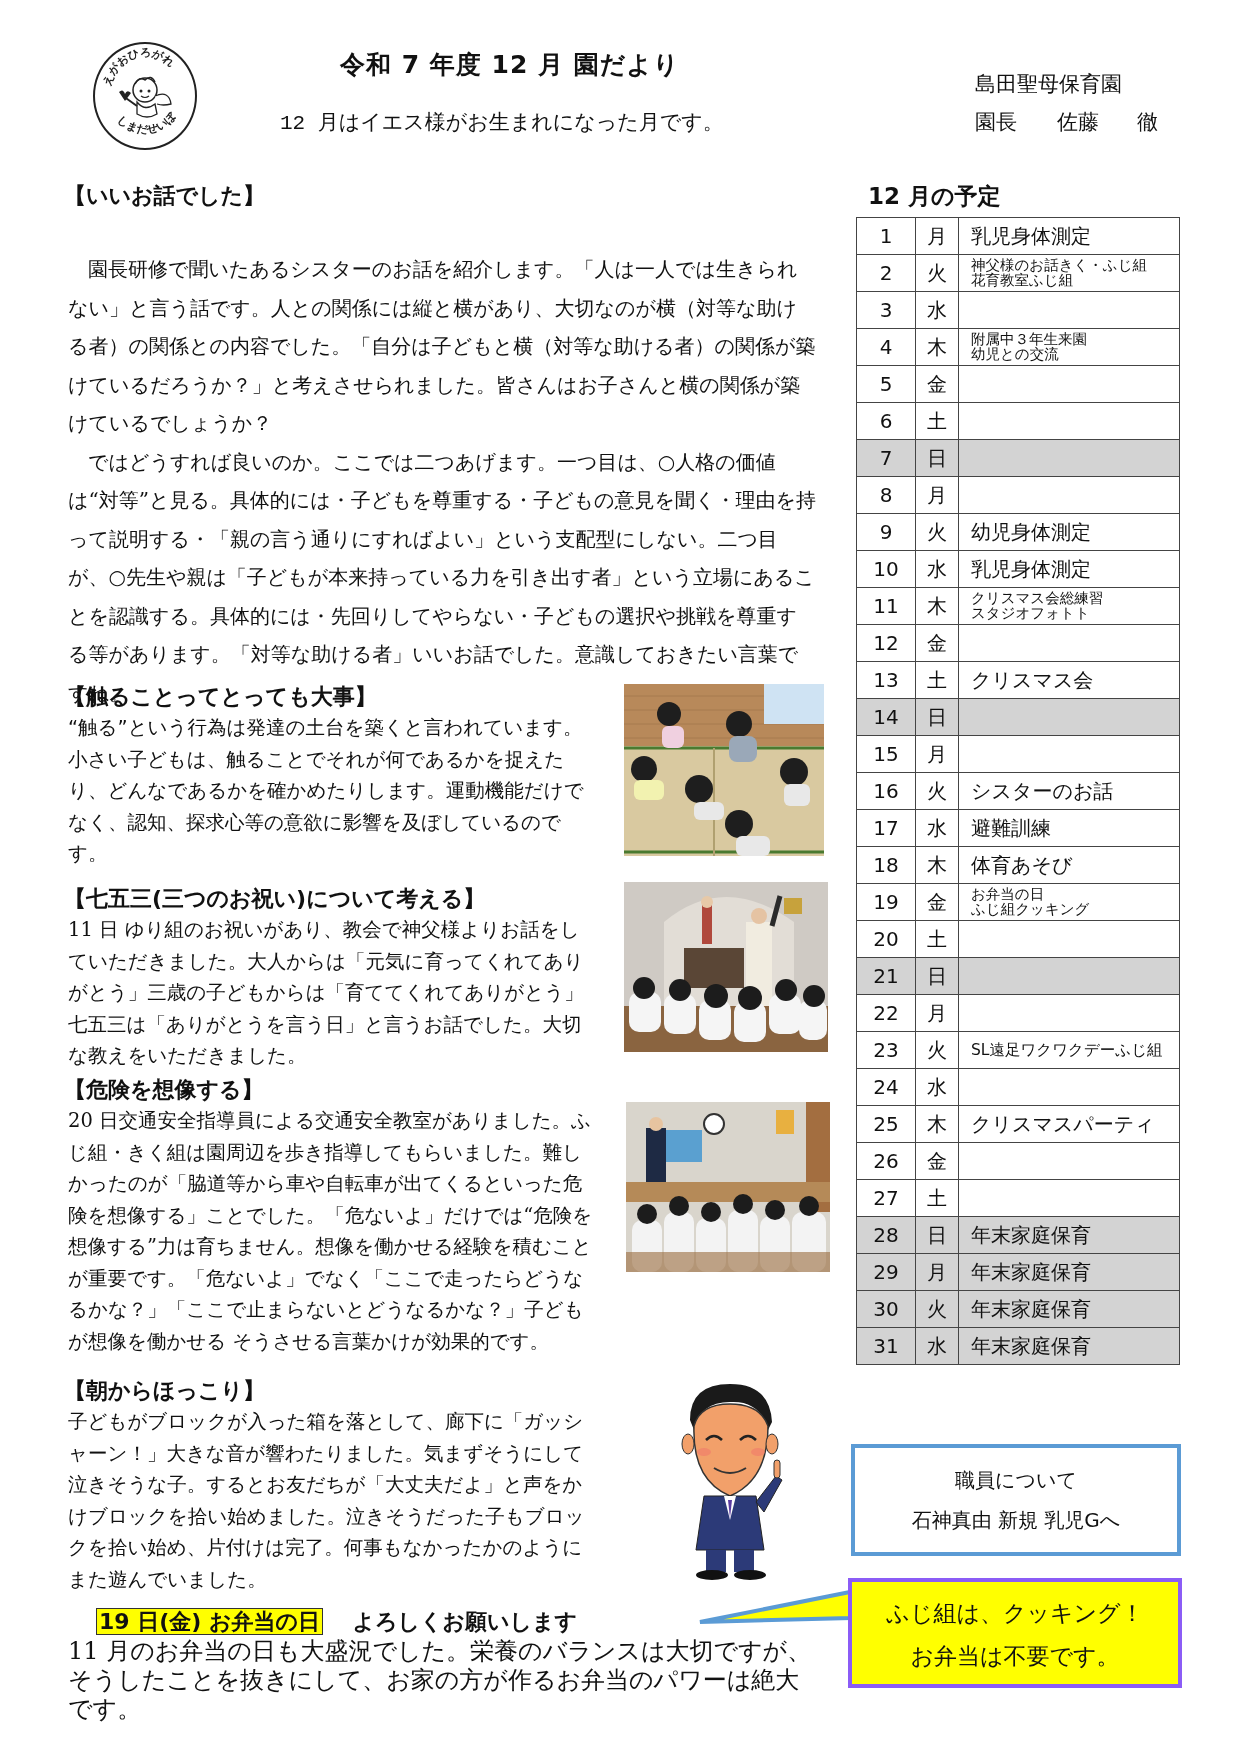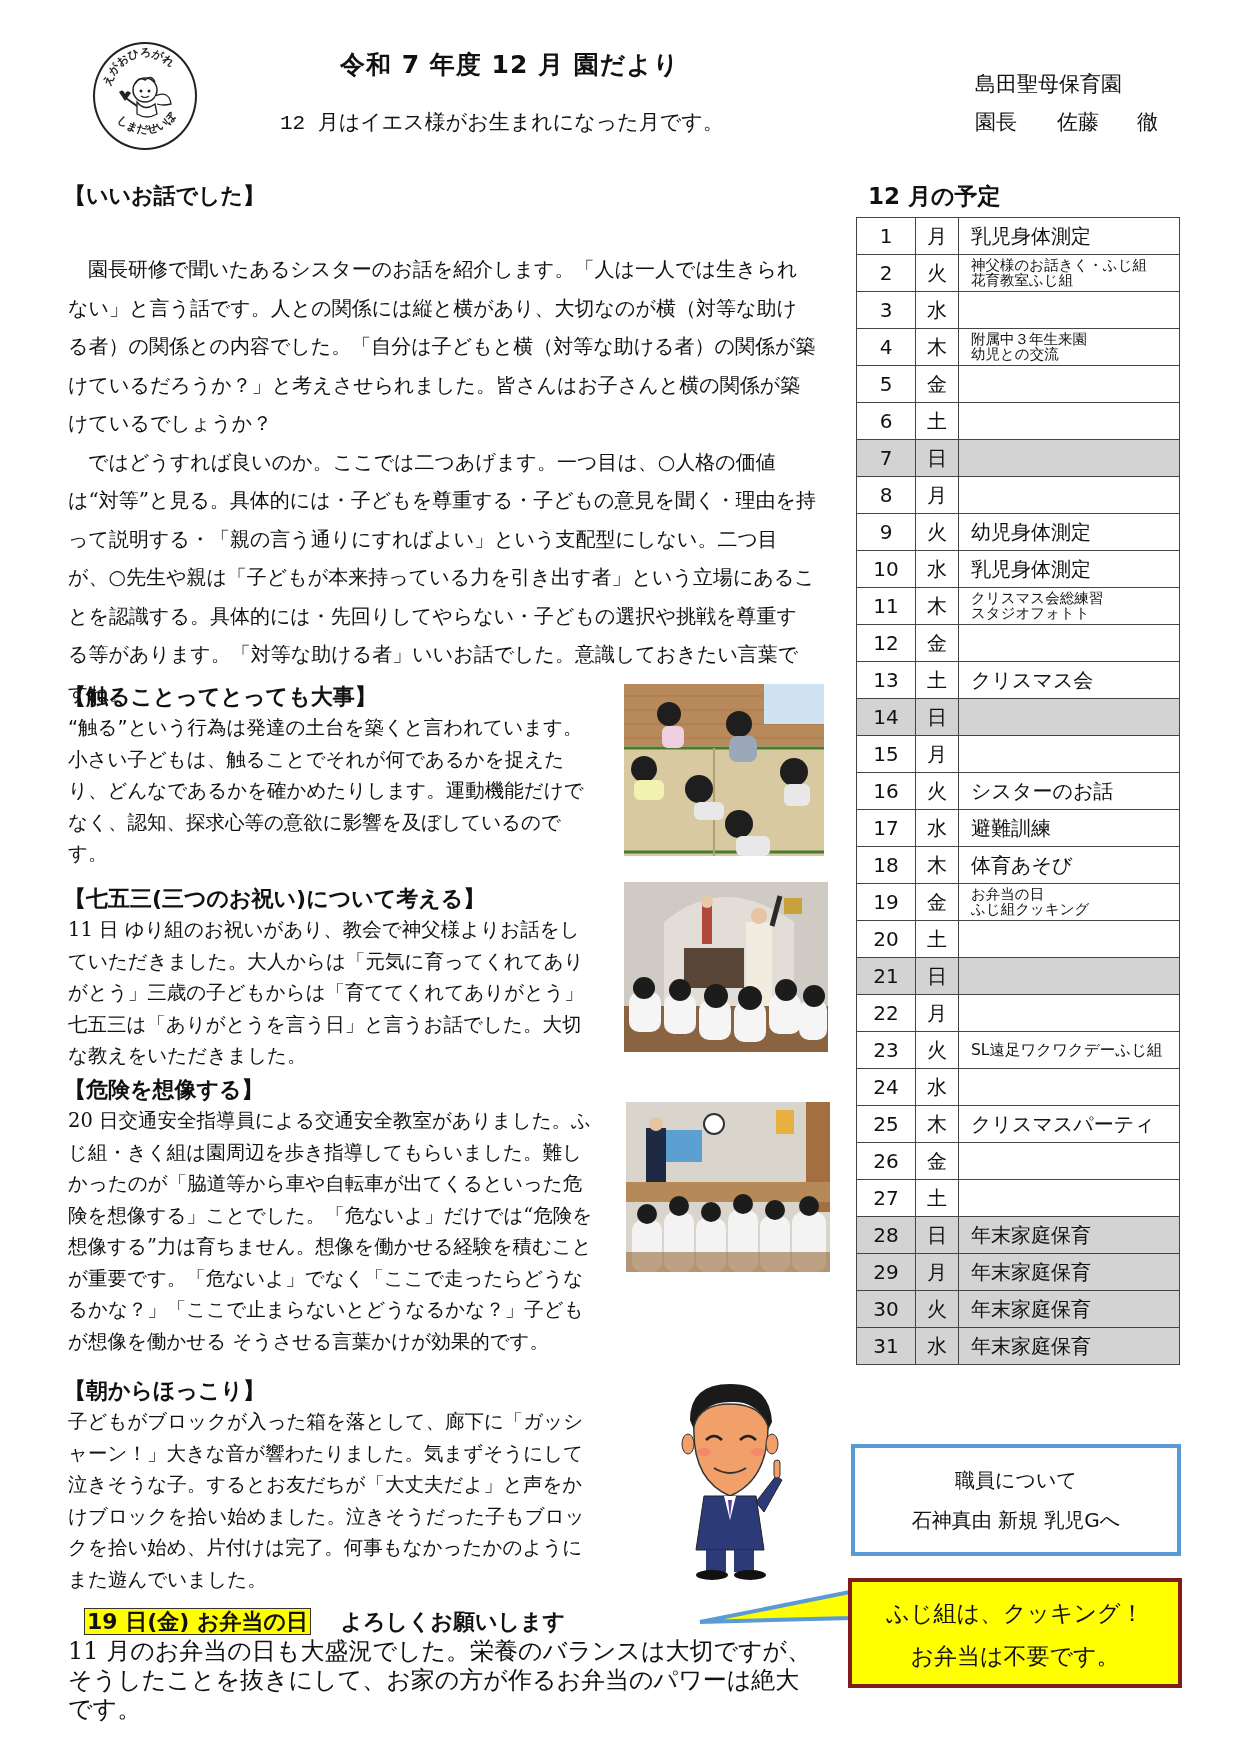--- a/index.html
+++ b/index.html
@@ -20,22 +20,22 @@
   .photo{overflow:hidden;}
   .sched-h{left:868px;top:181px;font-size:23px;font-weight:bold;white-space:nowrap;}
   table.sched{position:absolute;left:856px;top:217px;width:324px;border-collapse:collapse;table-layout:fixed;}
   table.sched td{border:1.5px solid #444;height:36px;padding:0;font-size:20px;vertical-align:middle;}
   table.sched td.d{width:58px;text-align:center;}
   table.sched td.w{width:42px;text-align:center;}
   table.sched td.e{padding-left:12px;white-space:nowrap;overflow:hidden;}
   table.sched td.e.small{font-size:14.5px;line-height:15px;}
   table.sched tr.gray td{background:#d3d3d3;}
   .staff{left:851px;top:1444px;width:330px;height:112px;border:4px solid #5b9bd5;box-sizing:border-box;text-align:center;font-size:20px;line-height:40px;padding-top:12px;}
-  .callout{left:848px;top:1578px;width:334px;height:110px;background:#ffff00;border:4px solid #7f1d1d;box-sizing:border-box;text-align:center;font-size:23px;line-height:43px;padding-top:10px;}
-  .bento-h{left:56px;top:1607px;font-size:22px;font-weight:bold;white-space:nowrap;padding-left:28px;}
+  .callout{left:848px;top:1578px;width:334px;height:110px;background:#ffff00;border:4px solid #8b5cf6;box-sizing:border-box;text-align:center;font-size:23px;line-height:43px;padding-top:10px;}
+  .bento-h{left:68px;top:1607px;font-size:22px;font-weight:bold;white-space:nowrap;padding-left:28px;}
   .bento-h .hl{background:#ffff00;border:1px solid #333;padding:0 2px;}
 </style>
 </head>
 <body>
 
 <div class="abs logo">
   <svg width="100" height="104" viewBox="0 0 100 104">
     <defs>
       <path id="arcTop" d="M14,52 A36,40 0 0 1 86,52"></path>
       <path id="arcBot" d="M16,66 A36,34 0 0 0 84,66"></path>

